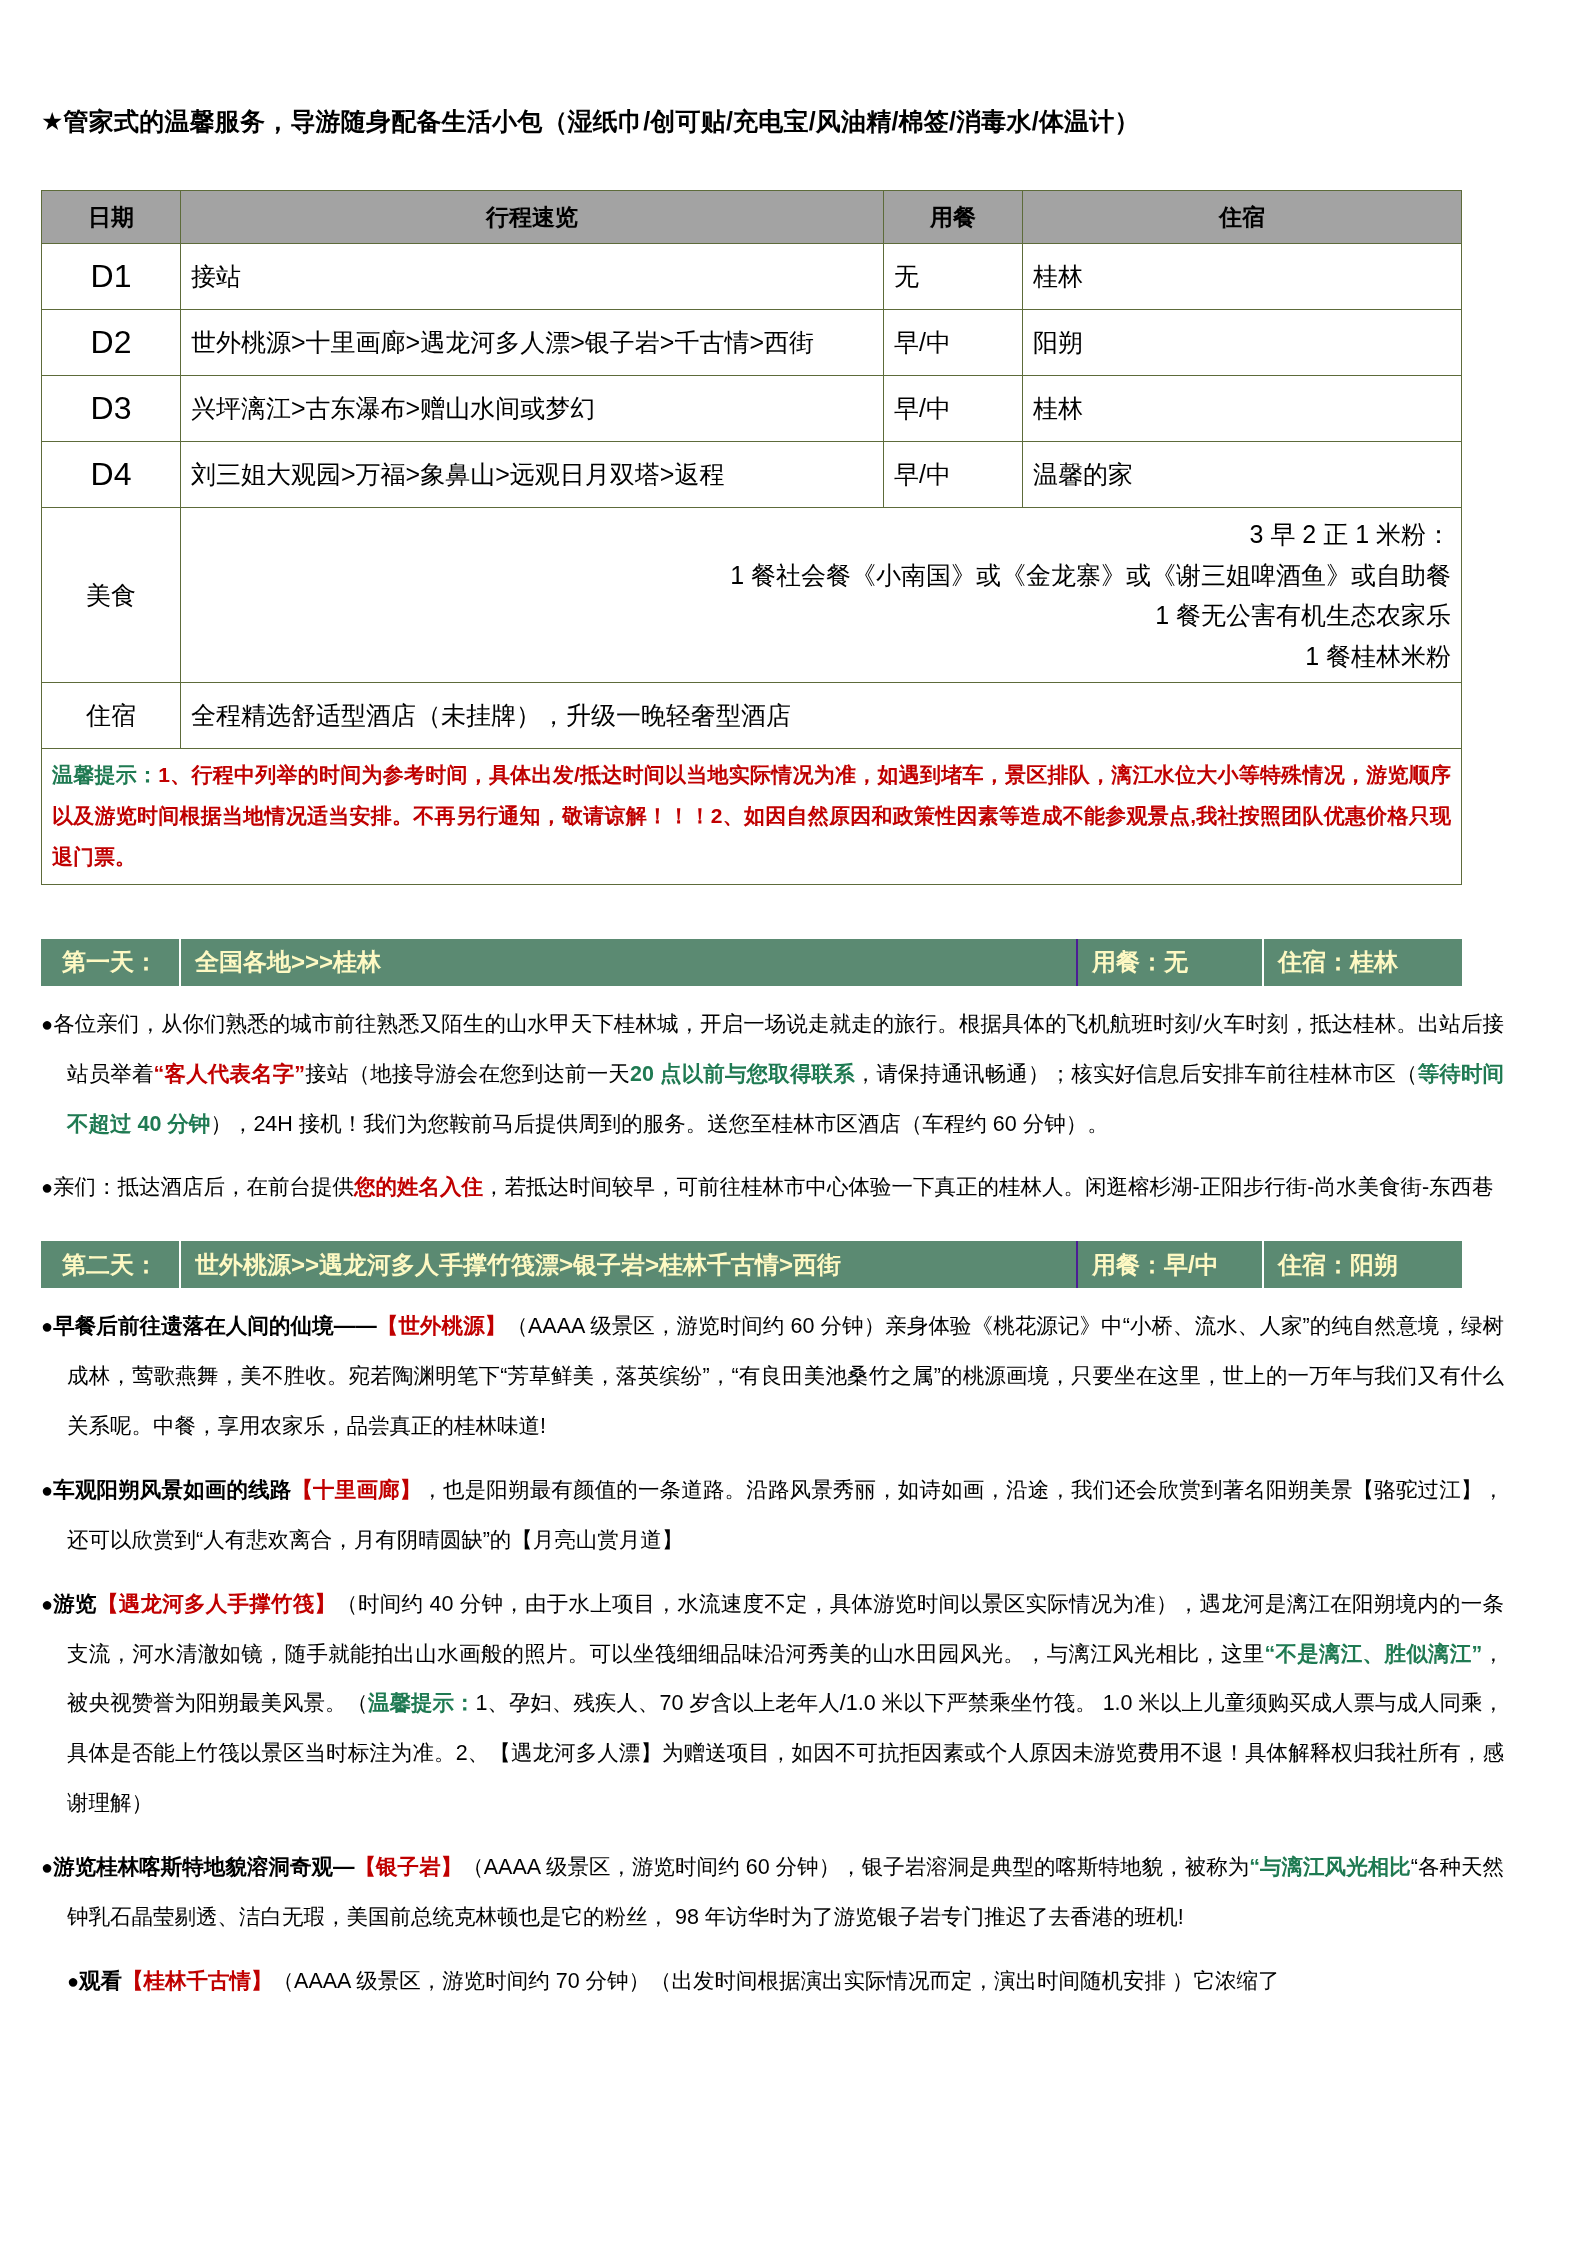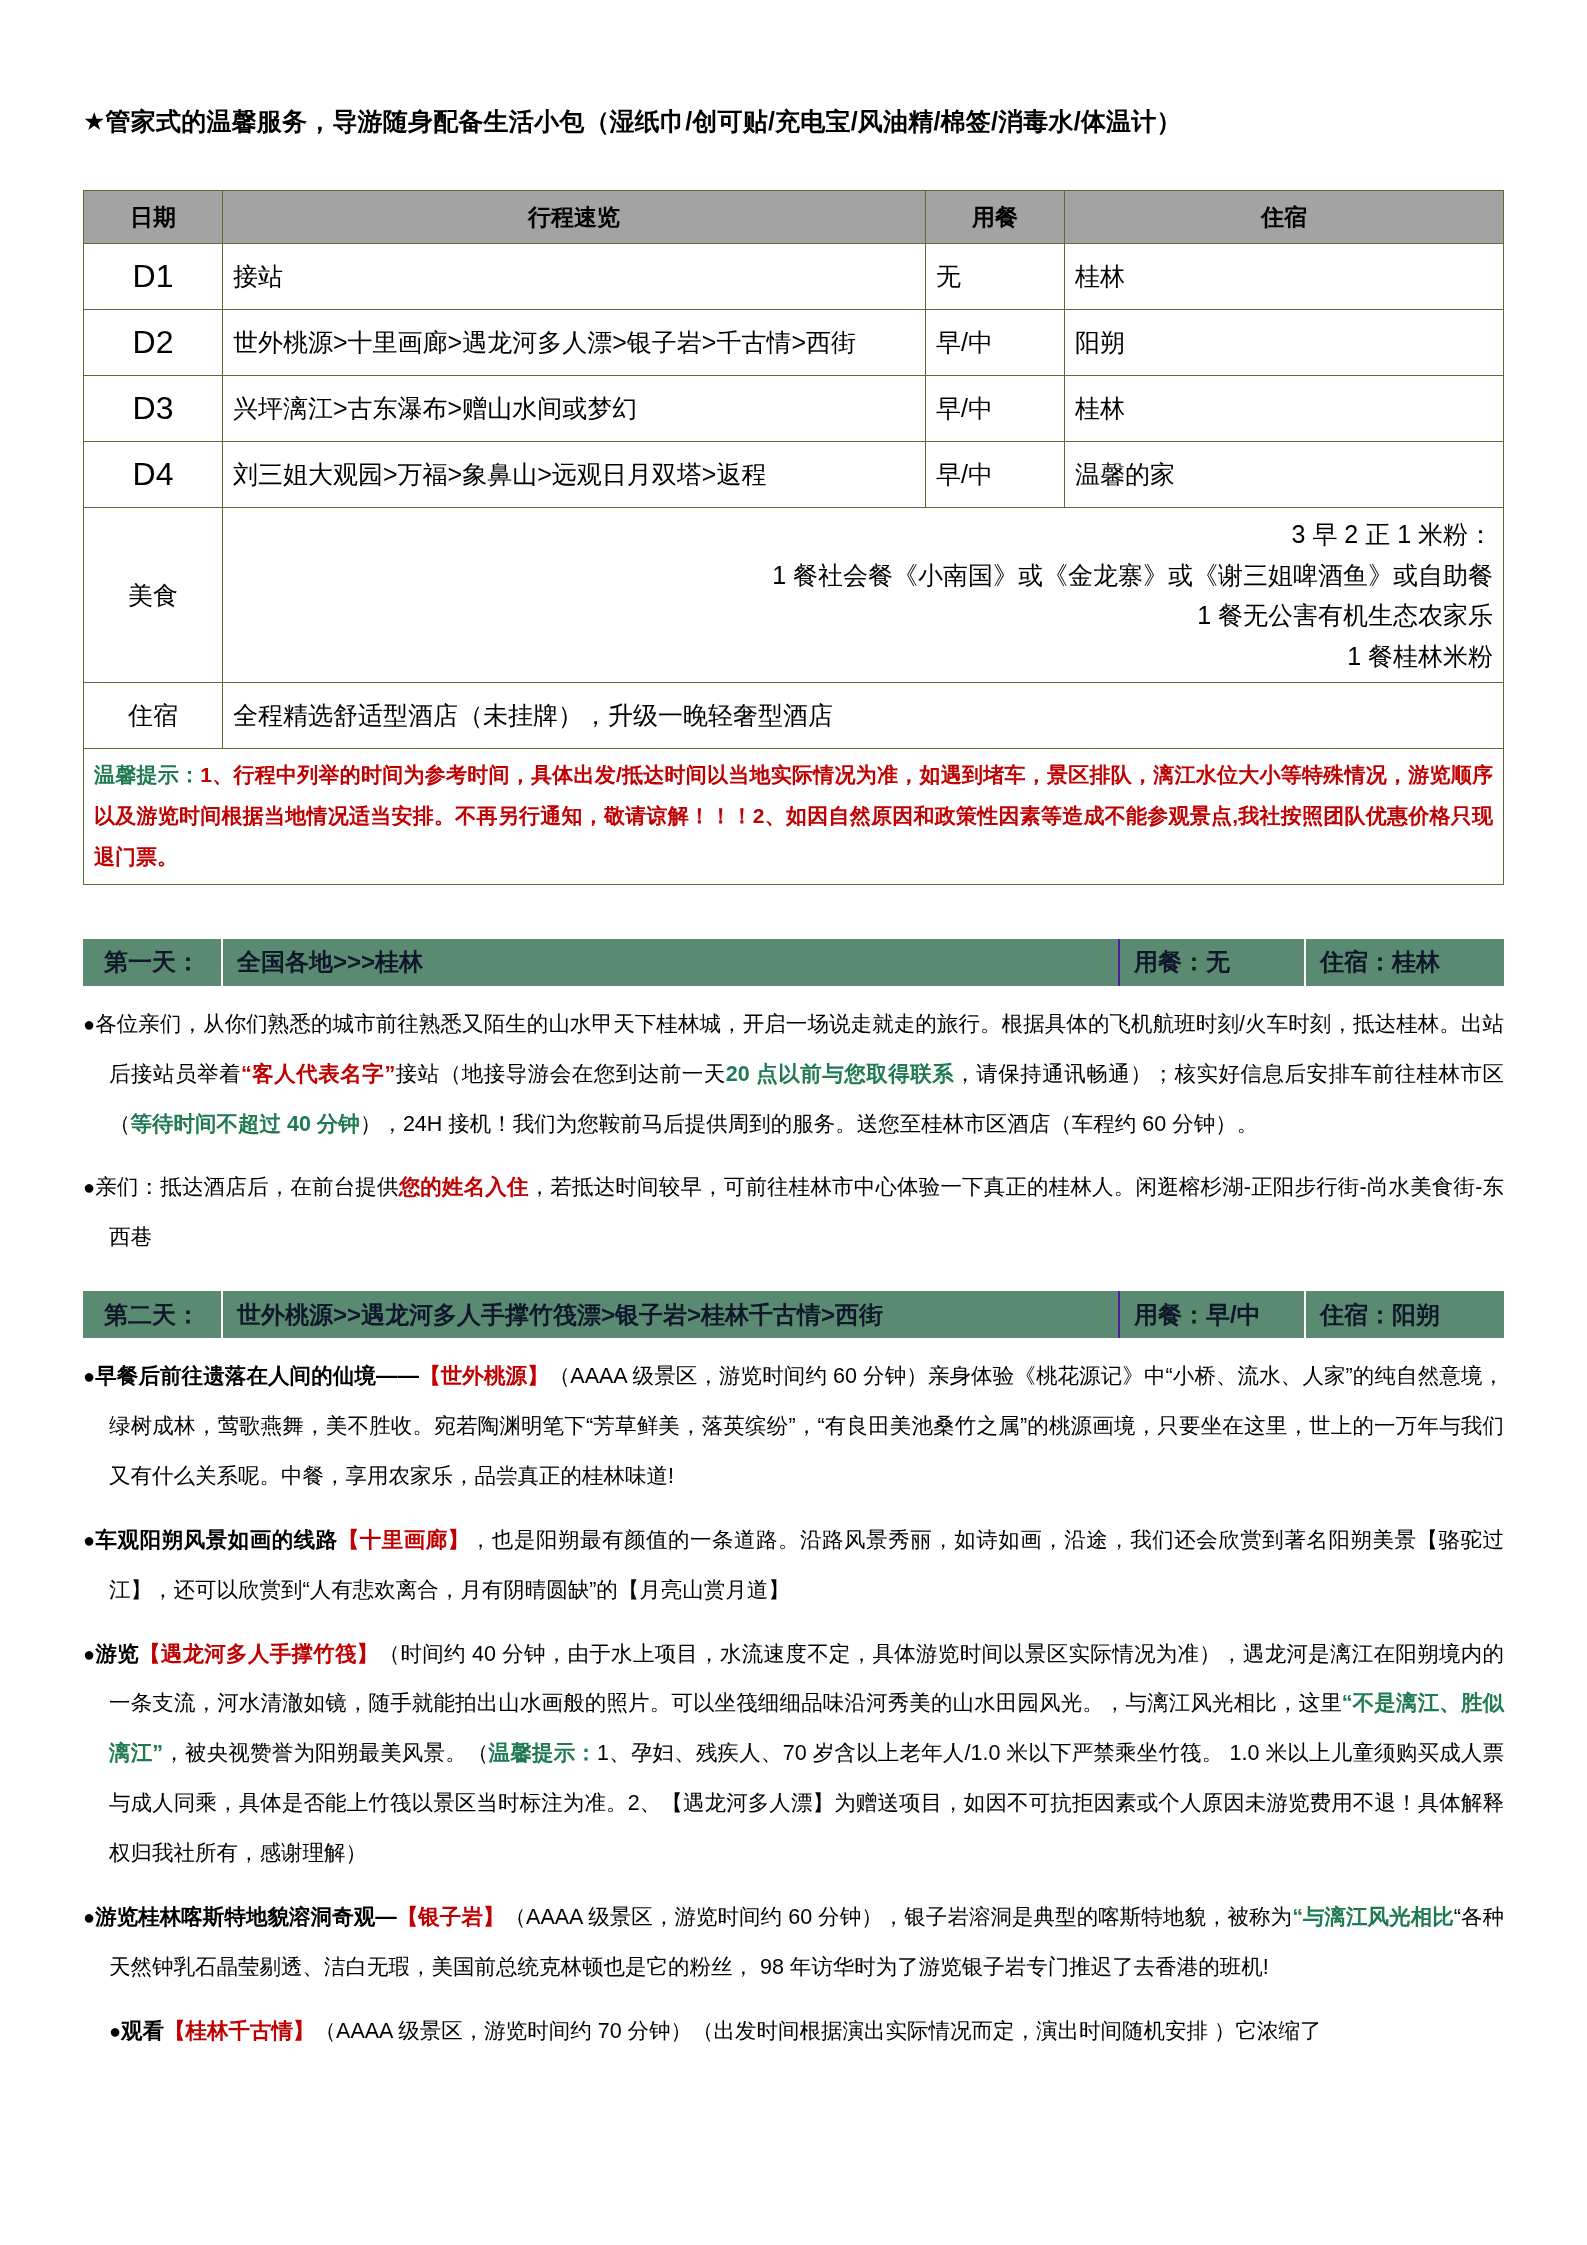--- a/index.html
+++ b/index.html
@@ -6,21 +6,21 @@
   body{
     width:1587px;
     font-family:"Liberation Sans","DejaVu Sans",sans-serif;
     color:#000;
     -webkit-font-smoothing:antialiased;
   }
   .page{
     width:1587px;
     min-height:2245px;
     box-sizing:border-box;
-    padding:105px 83px 0 83px;
+    padding:105px 83px 0 41px;
     background:#fff;
     position:relative;
   }
 
   
   .intro-line{
     font-size:25px;
     font-weight:bold;
     letter-spacing:.2px;
     margin:0 0 52px 0;
@@ -92,21 +92,21 @@
     color:#c00000;
     text-align:justify;
   }
   .notice .tip-label{color:#1f7a52;}
 
   
   .day-banner{
     display:flex;
     width:1421px;
     background:#5b8a72;
-    color:#0f172a;
+    color:#fef9c3;
     font-weight:bold;
     font-size:24px;
     height:47px;
     align-items:flex-start;
     margin-top:54px;
     box-sizing:border-box;
   }
   .day-banner.tight{margin-top:28px;}
   .db-cell{
     height:47px;

